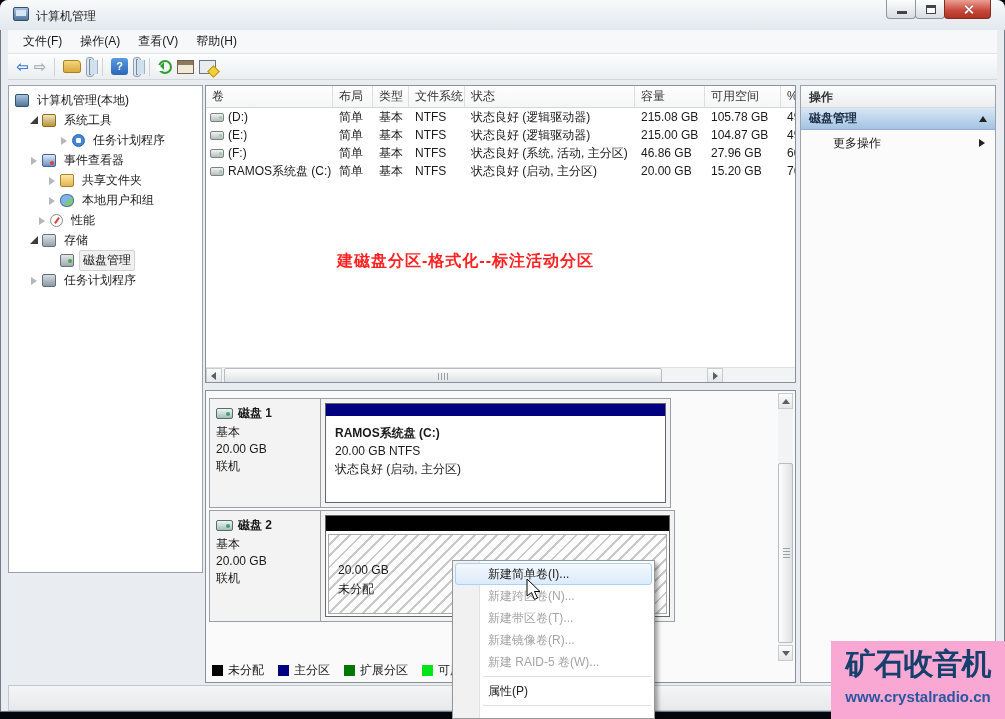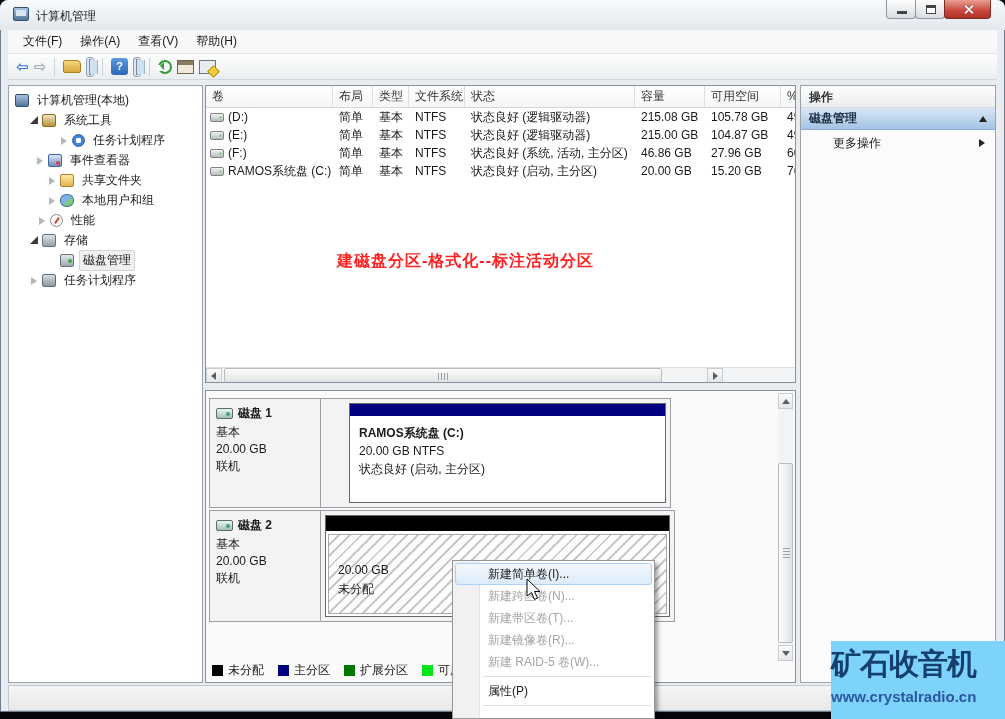--- a/index.html
+++ b/index.html
@@ -46,21 +46,21 @@
     color:#fff; font-weight:bold; font-size:11px; text-align:center; line-height:17px; }
   .tb-refresh { width:14px; height:14px; border:2px solid #2f9e2f; border-radius:50%; position:relative; }
   .tb-refresh::before { content:''; position:absolute; left:-4px; top:3px; width:6px; height:6px; background:#fcfdfd; }
   .tb-refresh::after { content:''; position:absolute; left:-4px; top:0; border:4px solid transparent; border-right-color:#2f9e2f; }
   .tb-props { width:17px; height:14px; border:1px solid #74604f; background:#f2ead9; position:relative; }
   .tb-props::after { content:''; position:absolute; left:0; right:0; top:0; height:4px; background:#8d7a5d; }
   .tb-export { width:17px; height:14px; border:1px solid #6c7680; background:#e8ecef; position:relative; }
   .tb-export::after { content:''; position:absolute; right:-3px; bottom:-3px; width:7px; height:7px; background:#f5cf3a; transform:rotate(45deg); border:1px solid #b2921a; }
 
   
-  .tree { position:absolute; left:8px; top:85px; width:195px; height:598px; background:#fff;
+  .tree { position:absolute; left:8px; top:85px; width:195px; height:488px; background:#fff;
     border:1px solid #9aa3ac; padding-top:4px; overflow:hidden; }
   .tree-item { display:flex; align-items:center; height:20px; white-space:nowrap; }
   .tw { width:11px; height:11px; position:relative; flex:none; margin-right:2px; }
   .tw.exp::after { content:''; position:absolute; left:1px; top:1px; border:4px solid transparent; border-right-color:#3c3c3c; border-bottom-color:#3c3c3c; }
   .tw.col::after { content:''; position:absolute; left:2px; top:2px; border-top:4px solid transparent; border-bottom:4px solid transparent; border-left:6px solid #b4b8bc; }
   .ti { width:14px; height:13px; flex:none; margin-right:5px; border-radius:2px; position:relative; }
   .ic-computer { background:linear-gradient(#a9c4de,#51769c); border:1px solid #33506e; }
   .ic-tools { background:linear-gradient(#efe3c0,#b9953c); border:1px solid #8a6b20; }
   .ic-clock { background:radial-gradient(circle at 50% 50%, #fff 35%, #3f87d6 38%); border:1px solid #2b5f9e; border-radius:50%; width:13px; }
   .ic-event { background:linear-gradient(#dfe8f5,#6d8fc0); border:1px solid #41639a; }
@@ -100,21 +100,21 @@
   .tri-down { left:3px; top:5px; border-left:4px solid transparent; border-right:4px solid transparent; border-top:5px solid #5a5f64; }
   .hthumb { position:absolute; left:18px; top:0; width:438px; height:15px; border:1px solid #b8bcbf;
     border-radius:2px; background:linear-gradient(#fdfdfd,#dfe2e4); }
   .grip-h { position:absolute; left:50%; top:4px; width:11px; height:7px; margin-left:-5px;
     background:repeating-linear-gradient(90deg,#9aa0a5 0 1px,transparent 1px 3px); }
 
   
   .bottompane { position:absolute; left:205px; top:390px; width:591px; height:293px; background:#fafafa;
     border:1px solid #8a9099; overflow:hidden; }
   .disk-row { position:absolute; left:3px; display:flex; border:1px solid #9aa0a6; background:#f3f3f3; }
-  .disk-row.r1 { top:7px; width:462px; height:110px;gap:24px; }
+  .disk-row.r1 { top:7px; width:462px; height:110px; }
   .disk-row.r2 { top:119px; width:466px; height:112px; }
   .disk-label { width:111px; border-right:1px solid #9aa0a6; padding:6px 0 0 6px; line-height:17px; }
   .disk-name-line { display:flex; align-items:center; gap:5px; font-weight:bold; margin-bottom:2px; }
   .hdd-ico { width:17px; height:11px; background:linear-gradient(#eef6f4,#9fc0ba); border:1px solid #5a6b68; border-radius:2px; position:relative; }
   .hdd-ico::after { content:''; position:absolute; right:2px; top:3px; width:4px; height:4px; background:#46a06e; border-radius:50%; }
   .disk-graphic { flex:1; margin:4px; border:1px solid #666; background:#fff; position:relative; overflow:hidden; }
   .part-bar { position:absolute; left:0; right:0; top:0; height:12px; }
   .r2 .part-bar { height:15px; }
   .part-body { position:absolute; left:0; right:0; top:12px; bottom:0; padding:8px 0 0 9px; line-height:18px; }
   .part-title { font-weight:bold; }
@@ -140,21 +140,21 @@
   .ap-up { border-left:4px solid transparent; border-right:4px solid transparent; border-bottom:6px solid #222; }
   .ap-more { height:26px; display:flex; align-items:center; justify-content:space-between; padding:0 10px 0 32px; }
   .ap-right { border-top:4px solid transparent; border-bottom:4px solid transparent; border-left:6px solid #222; }
 
   
   .statusbar { position:absolute; left:8px; top:685px; width:989px; height:26px;
     background:linear-gradient(#f4f5f6,#e7e9eb); border:1px solid #c4c8cc; }
   .desktop-strip { position:absolute; left:0; top:712px; width:1005px; height:7px; background:#05060c; }
 
   
-  .watermark { position:absolute; left:831px; top:641px; width:174px; height:78px; background:#7dd3fc; z-index:40; text-align:left; }
+  .watermark { position:absolute; left:831px; top:641px; width:174px; height:78px; background:#f9a8d4; z-index:40; text-align:center; }
   .wm1 { font-size:30px; font-weight:900; color:#15406e; letter-spacing:-1px; line-height:46px; }
   .wm2 { font-size:15px; font-weight:bold; color:#2a57a0; line-height:20px; }
 
   
   .ctx { position:absolute; left:452px; top:560px; width:203px; height:159px; z-index:50;
     background:linear-gradient(to right,#f1f1f1 0,#f1f1f1 26px,#e2e2e2 26px,#e2e2e2 27px,#ffffff 27px);
     border:1px solid #979797; box-shadow:3px 3px 4px rgba(0,0,0,.35); padding-top:2px; overflow:hidden; }
   .ctx-item { height:22px; line-height:20px; padding-left:32px; margin:0 2px; border:1px solid transparent; color:#222; }
   .ctx-item.disabled { color:#a5a5a5; }
   .ctx-item.hl { background:linear-gradient(#f3f8fd,#dcebfa); border:1px solid #aecff7; border-radius:3px; }
@@ -214,21 +214,21 @@
     <div class="tree-item" style="padding-left:20px">
       <span class="tw exp"></span>
       <span class="ti ic-tools"></span>
       <span class="tl">系统工具</span>
     </div>
     <div class="tree-item" style="padding-left:50px">
       <span class="tw col"></span>
       <span class="ti ic-clock"></span>
       <span class="tl">任务计划程序</span>
     </div>
-    <div class="tree-item" style="padding-left:26px">
+    <div class="tree-item" style="padding-left:20px">
       <span class="tw col"></span>
       <span class="ti ic-event"></span>
       <span class="tl">事件查看器</span>
     </div>
     <div class="tree-item" style="padding-left:38px">
       <span class="tw col"></span>
       <span class="ti ic-share"></span>
       <span class="tl">共享文件夹</span>
     </div>
     <div class="tree-item" style="padding-left:38px">

